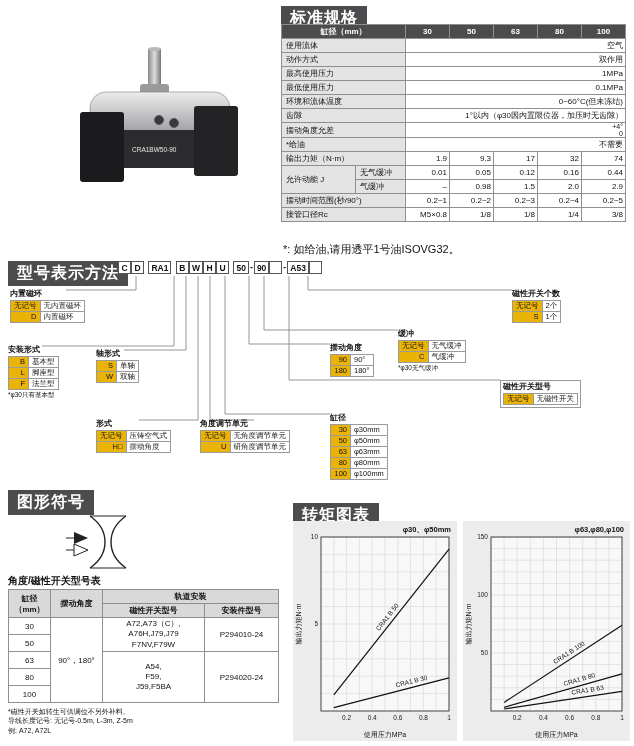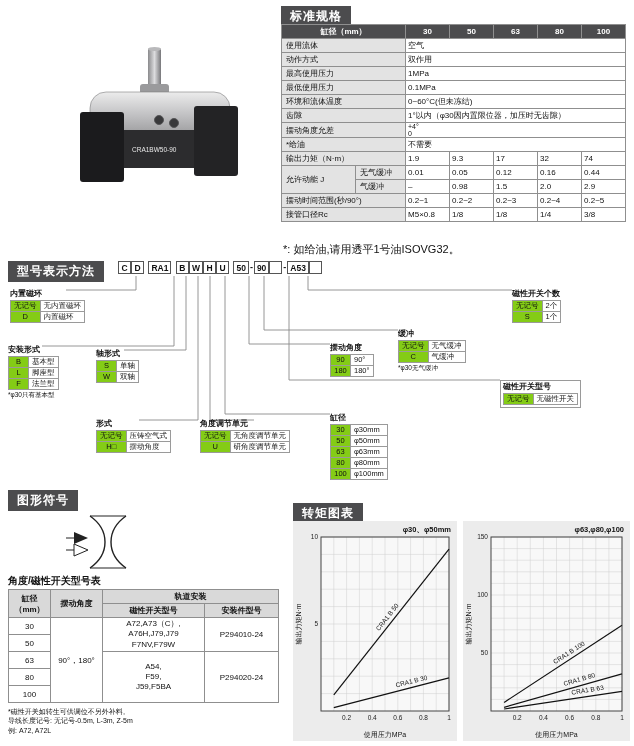--- a/index.html
+++ b/index.html
@@ -1,32 +1,32 @@
 <!DOCTYPE html>
 <html><head>
 <meta charset="utf-8">
 <style>
 *{margin:0;padding:0;box-sizing:border-box}
 html,body{width:634px;height:746px}
 body{position:relative;background:#fff;font-family:"Liberation Sans","DejaVu Sans",sans-serif;color:#111;overflow:hidden}
 .abs{position:absolute}
-.sec-hdr{background:#4c4c4e;color:#fff;font-size:12px;font-weight:bold;padding:2px 9px;letter-spacing:1px;white-space:nowrap}
+.sec-hdr{background:#4c4c4e;color:#fff;font-size:16px;font-weight:bold;padding:2px 9px;letter-spacing:1px;white-space:nowrap}
 table{border-collapse:collapse}
 .spec-table{table-layout:fixed;width:344px;font-size:8px}
-.spec-table td{border:1px solid #8f8f8f;height:14px;text-align:left;background:#fff;padding:0 2px;overflow:hidden;white-space:nowrap}
+.spec-table td{border:1px solid #8f8f8f;height:14px;text-align:right;background:#fff;padding:0 2px;overflow:hidden;white-space:nowrap}
 .spec-table td.lbl{background:#e3e3e3;text-align:left;padding-left:4px}
 .spec-table tr.hdr td{background:#4c4c4e;color:#fff;font-weight:bold;text-align:center}
 .tol{display:inline-flex;flex-direction:column;line-height:7px;font-size:7px;vertical-align:middle}
 .spec-foot{font-size:11px}
 .mbox{display:inline-block;border:1px solid #555;min-width:13px;height:13px;line-height:12px;font-size:8.5px;text-align:center;padding:0 2px;vertical-align:top;background:#fff;font-weight:bold}
 .mdash{display:inline-block;font-size:9px;vertical-align:top;line-height:13px;padding:0 1px;font-weight:bold}
 .mini{position:absolute;font-size:7.5px;line-height:1.1}
 .mini .ttl{font-size:8px;font-weight:bold;margin-bottom:1px;white-space:nowrap}
 .mini td{border:1px solid #9a9a9a;background:#fff;padding:0 3px;height:11px;white-space:nowrap}
-.mini td.c{background:#84cc16;text-align:center;min-width:20px}
+.mini td.c{background:#eab308;text-align:right;min-width:20px}
 .mini .note{font-size:6.5px;margin-top:1px;white-space:nowrap}
 .mini.boxed{border:1px solid #9a9a9a;padding:2px;background:#fff}
 .st-title{font-size:10px;font-weight:bold;white-space:nowrap}
 .sw-table{table-layout:fixed;width:270px;font-size:8px}
 .sw-table td{border:1px solid #8f8f8f;text-align:center;padding:1px 2px;background:#fff}
 .sw-table tr.shdr td{background:#d9d9d9;font-weight:bold;height:13px}
 .sw-table td.pre{white-space:pre-line;line-height:1.3}
 .sw-table tr.body-row{height:17px}
 .sw-notes{font-size:7px;line-height:1.35}
 .chart-panel{background:#ececec}

